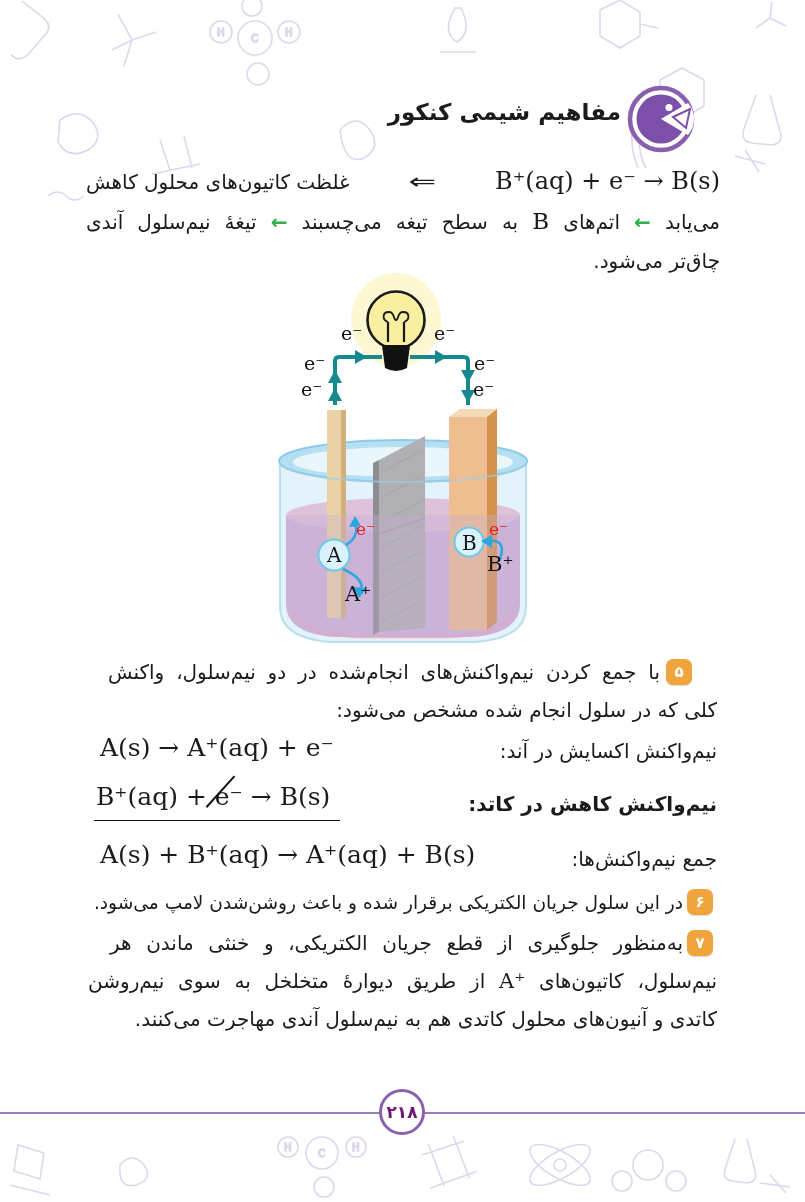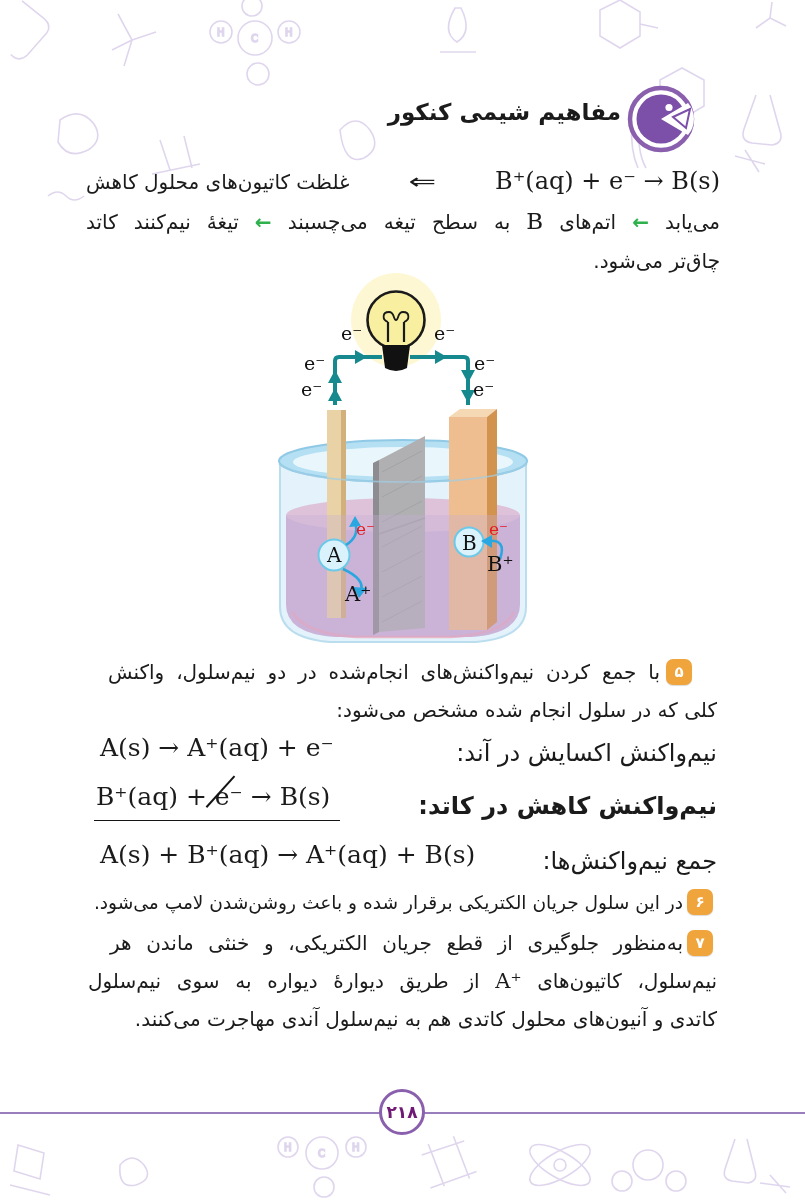--- a/index.html
+++ b/index.html
@@ -20,21 +20,21 @@
   #intro .formula{font-size:24px;}
   #intro .imp{display:inline-block;transform:scaleX(1.5);margin:0 10px;font-size:22px;}
   .latB{font-family:"DejaVu Serif",serif;font-size:23px;direction:ltr;unicode-bidi:embed;}
   
   .badge{width:26px;height:26px;background:#f0a43c;border-radius:7px;color:#fff;
          font-weight:bold;font-size:15px;display:flex;align-items:center;justify-content:center;
          box-shadow:0 1px 1px rgba(0,0,0,.15);}
   .body-line{font-size:20px;line-height:38px;}
   .small-line{font-size:18.6px;}
   
-  .eqlabel{font-size:24px;}
+  .eqlabel{font-size:20px;}
   .equation{font-size:25px;direction:ltr;font-family:"DejaVu Serif",serif;}
   #eq2wrap{border-bottom:1.6px solid #141414;padding:0 10px 9px 2px;}
   .crossed{position:relative;display:inline-block;}
   .crossed::before{content:"";position:absolute;left:-8px;bottom:3px;width:42px;height:1.8px;
                    background:#141414;transform:rotate(-48deg);transform-origin:left bottom;}
   
   .dlbl{position:absolute;font-family:"DejaVu Serif",serif;font-size:19px;color:#111;}
   .dlbl.red{color:#e51b24;font-size:17px;}
   .ion{font-size:21px;}
   
@@ -112,21 +112,21 @@
       <span class="imp">⇐</span>
       <span class="formula eqfont">B⁺(aq) + e⁻ → B(s)</span>
     </div>
     <div class="fa just">
       <span>می‌یابد</span>
       <span class="green">←</span>
       <span>اتم‌های</span>
       <span class="latB">B</span>
       <span>به سطح تیغه می‌چسبند</span>
       <span class="green">←</span>
-      <span>تیغهٔ نیم‌کنند کاتد</span>
+      <span>تیغهٔ نیم‌سلول آندی</span>
     </div>
     <div class="fa" style="text-align:right;">چاق‌تر می‌شود.</div>
   </div>
 
   <div class="abs" style="left:246px;top:282px;width:310px;height:372px;">
     <svg width="310" height="372" style="overflow:visible;">
 
       <g>
         <ellipse cx="150" cy="38" rx="45" ry="47" fill="#fcf6c8" opacity=".8"></ellipse>
         <circle cx="150" cy="38" r="28.5" fill="#f8f0a0" stroke="#1a1a1a" stroke-width="2.6"></circle>
@@ -226,21 +226,21 @@
   <div class="abs equation" style="left:100px;top:840px;">A(s) + B⁺(aq) → A⁺(aq) + B(s)</div>
 
   <div class="abs badge" style="left:687px;top:889px;">۶</div>
   <div class="abs fa small-line" style="left:88px;top:892px;width:595px;text-align:right;white-space:nowrap;">در این سلول جریان الکتریکی برقرار شده و باعث روشن‌شدن لامپ می‌شود.</div>
 
   <div class="abs badge" style="left:687px;top:930px;">۷</div>
   <div class="abs fa just body-line" style="left:110px;top:924px;width:573px;">به‌منظور جلوگیری از قطع جریان الکتریکی، و خنثی ماندن هر</div>
   <div class="abs fa just body-line" style="left:88px;top:962px;width:629px;">
     <span>نیم‌سلول، کاتیون‌های</span>
     <span class="latB ion">A⁺</span>
-    <span>از طریق دیوارهٔ دیواره به سوی نیم‌سلول</span>
+    <span>از طریق دیوارهٔ متخلخل به سوی نیم‌روشن</span>
   </div>
   <div class="abs fa body-line" style="left:88px;top:1000px;width:629px;text-align:right;">کاتدی و آنیون‌های محلول کاتدی هم به نیم‌سلول آندی مهاجرت می‌کنند.</div>
 
   <div class="abs" id="pline"></div>
   <div class="abs" id="pcircle">
     <span>۲۱۸</span>
   </div>
 
 </div>
 

